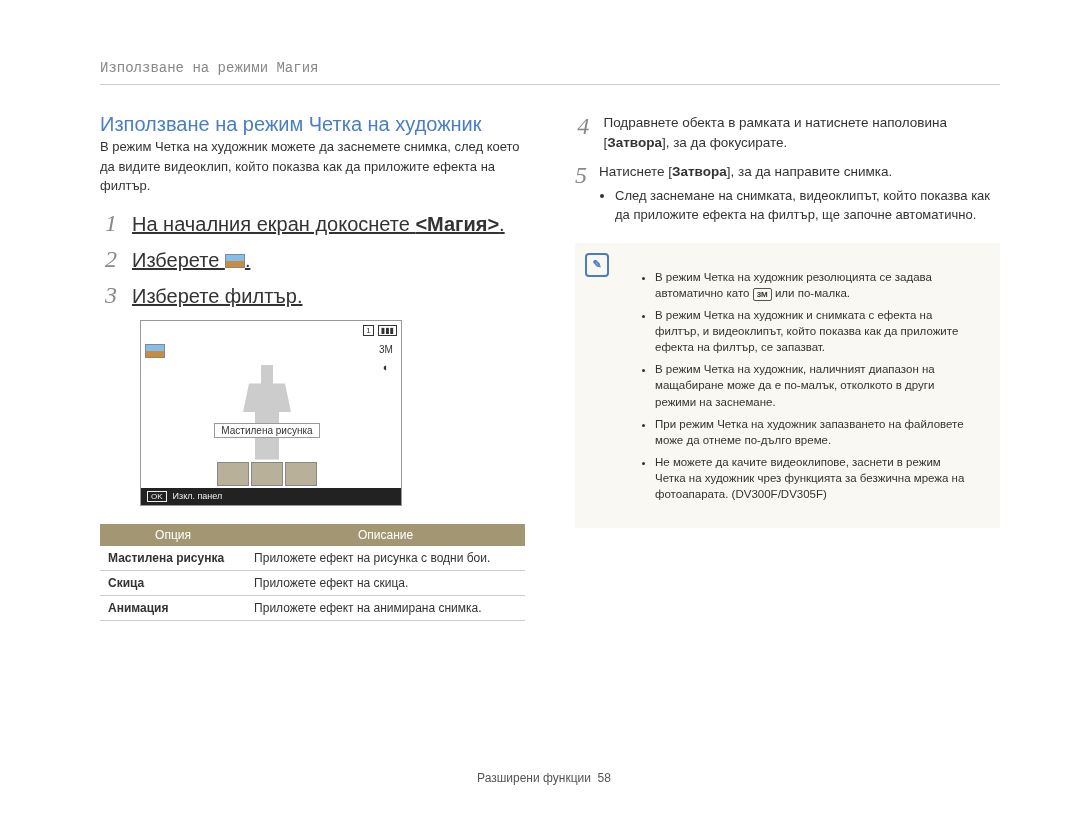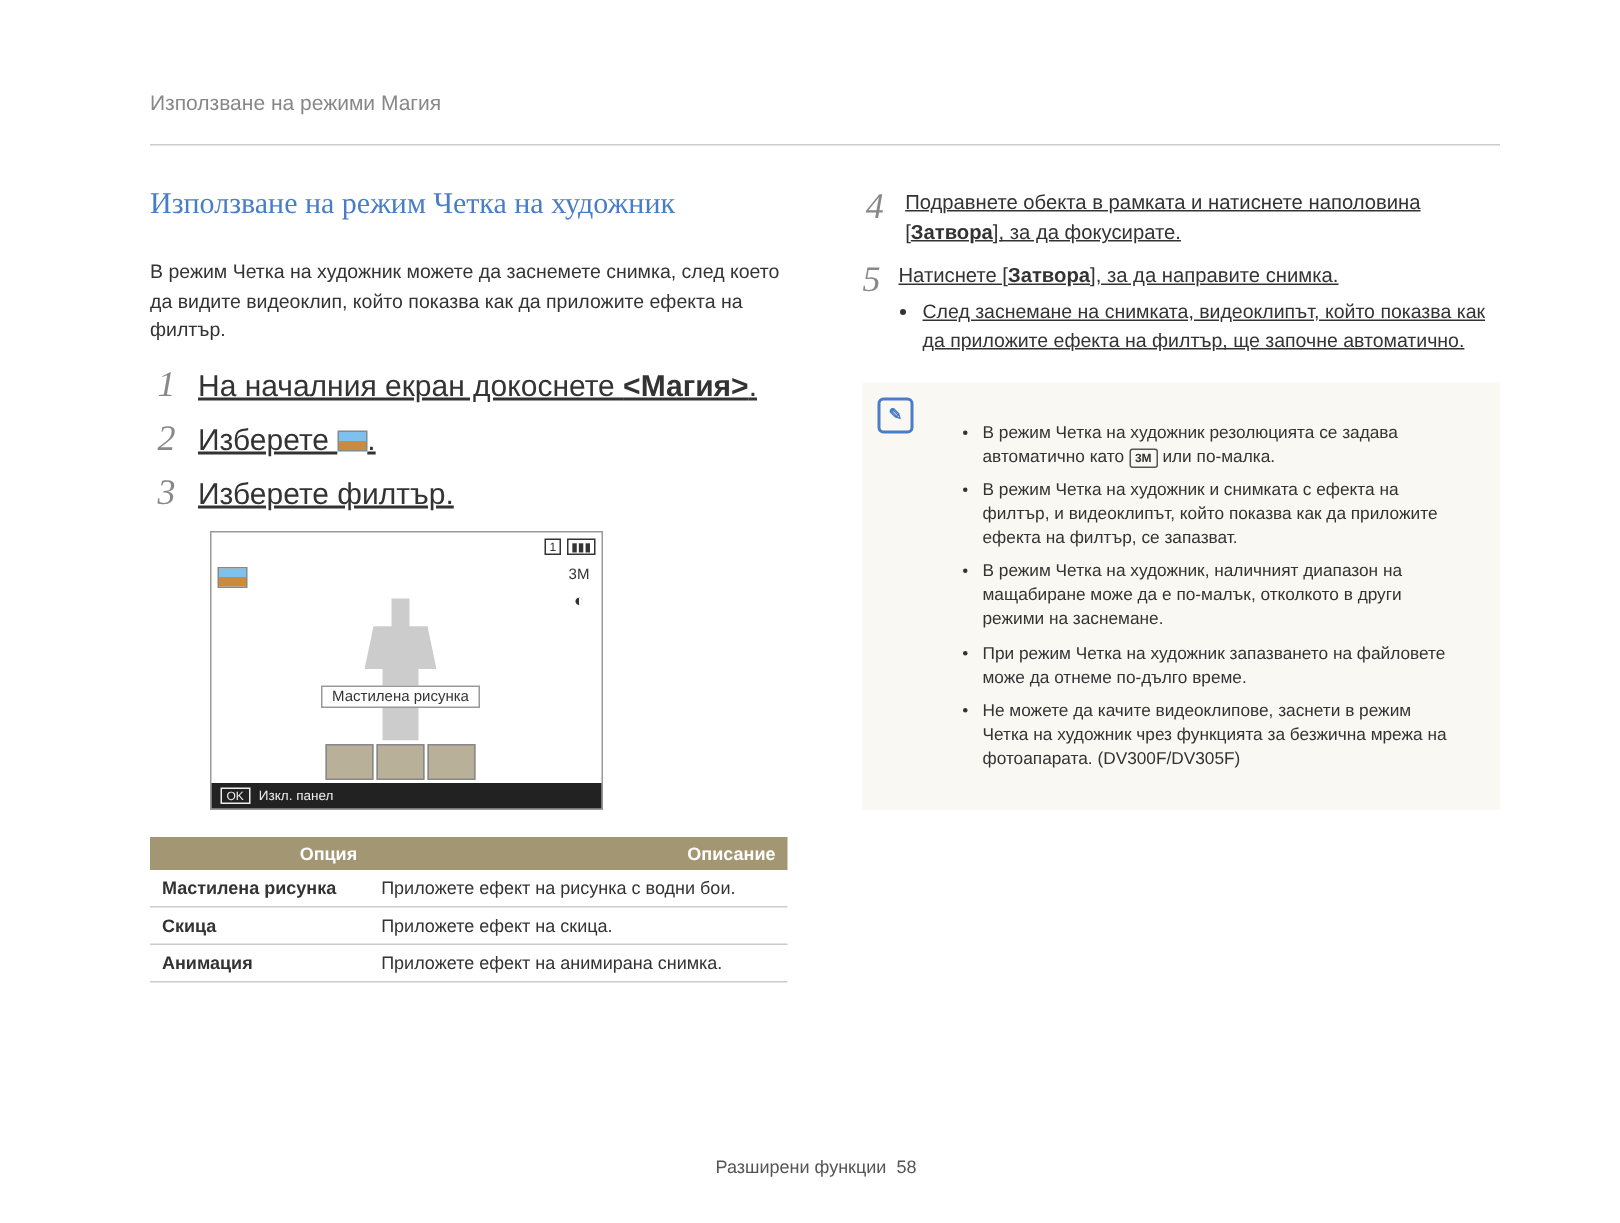--- a/index.html
+++ b/index.html
@@ -10,37 +10,37 @@
     width: 1080px;
     height: 815px;
     box-sizing: border-box;
     padding: 60px 80px 40px 100px;
     position: relative;
   }
   .page-header {
     color: #888;
     font-size: 14px;
     border-bottom: 1px solid #ccc;
-    padding-bottom: 20px;
+    padding-bottom: 8px;
     margin-bottom: 28px;
+    font-family: Liberation Mono, monospace;
   }
   .columns {
     display: flex;
     gap: 50px;
   }
   .col-left, .col-right {
     flex: 1;
     font-size: 13px;
   }
   .section-title {
     color: #4a7dc7;
     font-size: 20px;
     font-weight: 400;
-    margin-bottom: 23px;
-    font-family: Liberation Serif, serif;
+    margin-bottom: 1px;
   }
   .intro-text {
     line-height: 1.5;
     margin-bottom: 14px;
   }
   .step-line {
     display: flex;
     align-items: center;
     gap: 10px;
     margin-bottom: 8px;
@@ -116,33 +116,33 @@
   }
   .ok-box { border:1px solid #eee;padding:0 3px;font-size:8px; }
   table.options {
     border-collapse: collapse;
     width: 100%;
     font-size:12px;
   }
   table.options th {
     background:#a39773;
     color:#fff;
-    text-align:right;
+    text-align:center;
     padding:4px 8px;
-    font-weight:700;
+    font-weight:400;
   }
   table.options td {
     border-bottom:1px solid #ccc;
     padding:5px 8px;
   }
   table.options td.opt-name { font-weight:700; }
   .right-step {
     display:flex; gap:12px; margin-bottom:8px;
   }
-  .right-step .body { line-height:1.5; font-size:13.5px;text-decoration:underline; }
+  .right-step .body { line-height:1.5; font-size:13.5px; }
   ul.sub {
     margin:4px 0 10px 0;
     padding-left:16px;
   }
   ul.sub li { line-height:1.5; font-size:13px; }
   .note-box {
     background:#faf8f2;
     padding:10px 12px 10px 48px;
     position:relative;
     font-size:11.5px;

